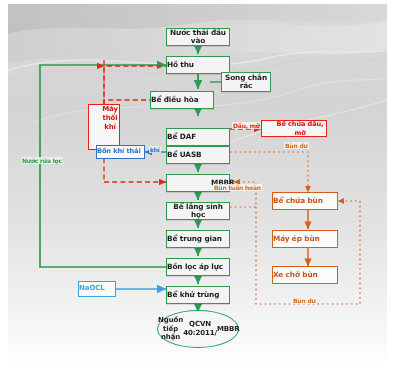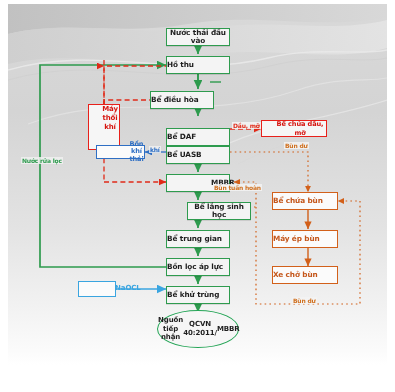--- a/index.html
+++ b/index.html
@@ -65,21 +65,20 @@
     border:1.4px solid #2f6fc4;
     background:#fbfbfb;
     color:#2f6fc4;
     font-size:6.6px;
   }
   .bluebox2{
     border:1.4px solid #3aa5e0;
     background:#fbfbfb;
     color:#3aa5e0;
     font-size:7px;
-    padding-left:36px;
   }
 
   
   .elabel{
     position:absolute;
     font-size:6px;
     font-weight:bold;
     white-space:nowrap;
     padding:0 1px;
     letter-spacing:-0.2px;
@@ -186,38 +185,41 @@
     </svg>
 
     <div class="node green" style="left:158px;top:24px;width:64px;height:18px;">
       <span>Nước thải đầu vào</span>
     </div>
 
     <div class="node green" style="left:158px;top:52px;width:64px;height:18px;">
       <span>Hồ thu</span>
     </div>
 
+    <div class="node green" style="left:213px;top:68px;width:50px;height:20px;">
+      <span>Song chắn rác</span>
+    </div>
 
     <div class="node green" style="left:142px;top:87px;width:64px;height:18px;">
       <span>Bể điều hòa</span>
     </div>
 
     <div class="node green" style="left:158px;top:124px;width:64px;height:18px;">
       <span>Bể DAF</span>
     </div>
 
     <div class="node green" style="left:158px;top:142px;width:64px;height:18px;">
       <span>Bể UASB</span>
     </div>
 
     <div class="node green" style="left:158px;top:170px;width:64px;height:18px;padding-left:44px;">
       <span>MBBR</span>
     </div>
 
-    <div class="node green" style="left:158px;top:198px;width:64px;height:18px;margin-left:21px;">
+    <div class="node green" style="left:158px;top:198px;width:64px;height:18px;">
       <span>Bể lắng sinh học</span>
     </div>
 
     <div class="node green" style="left:158px;top:226px;width:64px;height:18px;">
       <span>Bể trung gian</span>
     </div>
 
     <div class="node green" style="left:158px;top:254px;width:64px;height:18px;">
       <span>Bồn lọc áp lực</span>
     </div>
@@ -229,21 +231,21 @@
     <div class="node oval" style="left:149px;top:306px;width:82px;height:38px;flex-direction:row;">
       <span>Nguồn tiếp nhận</span>
       <span>QCVN 40:2011/</span>
       <span>MBBR</span>
     </div>
 
     <div class="node redbox" style="left:80px;top:100px;width:32px;height:46px;flex-direction:column;">
       <span>Máy thổi khí</span>
     </div>
 
-    <div class="node bluebox" style="left:88px;top:141px;width:49px;height:14px;padding-left:32px;">
+    <div class="node bluebox" style="left:88px;top:141px;width:49px;height:14px;">
       <span>Bồn khí thải</span>
     </div>
 
     <div class="node bluebox2" style="left:70px;top:277px;width:38px;height:16px;">
       <span>NaOCL</span>
     </div>
 
     <div class="node redbox" style="left:253px;top:116px;width:66px;height:17px;font-size:6.6px;">
       <span>Bể chứa dầu, mỡ</span>
     </div>

